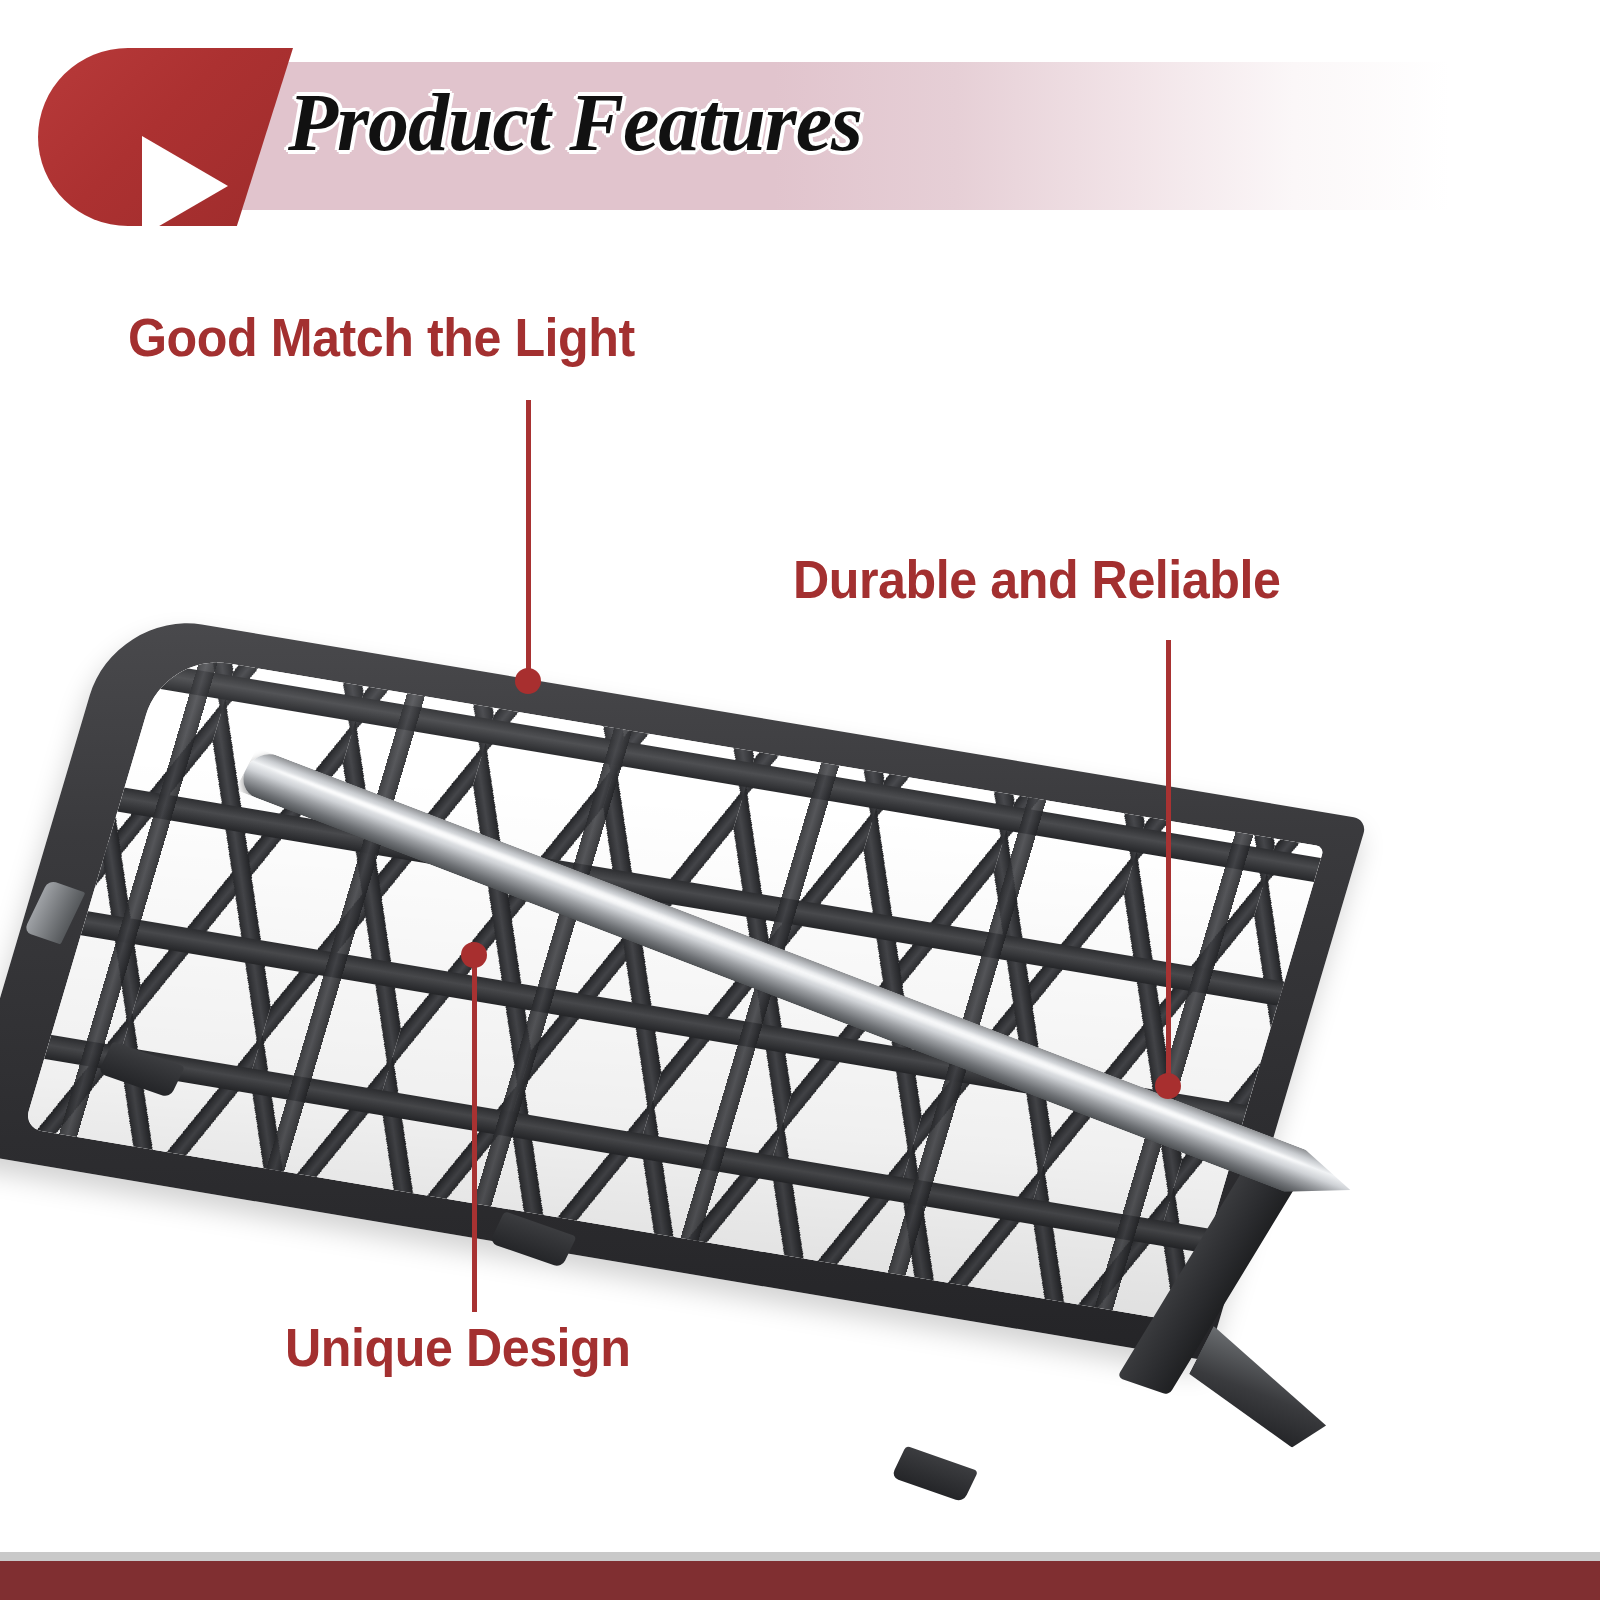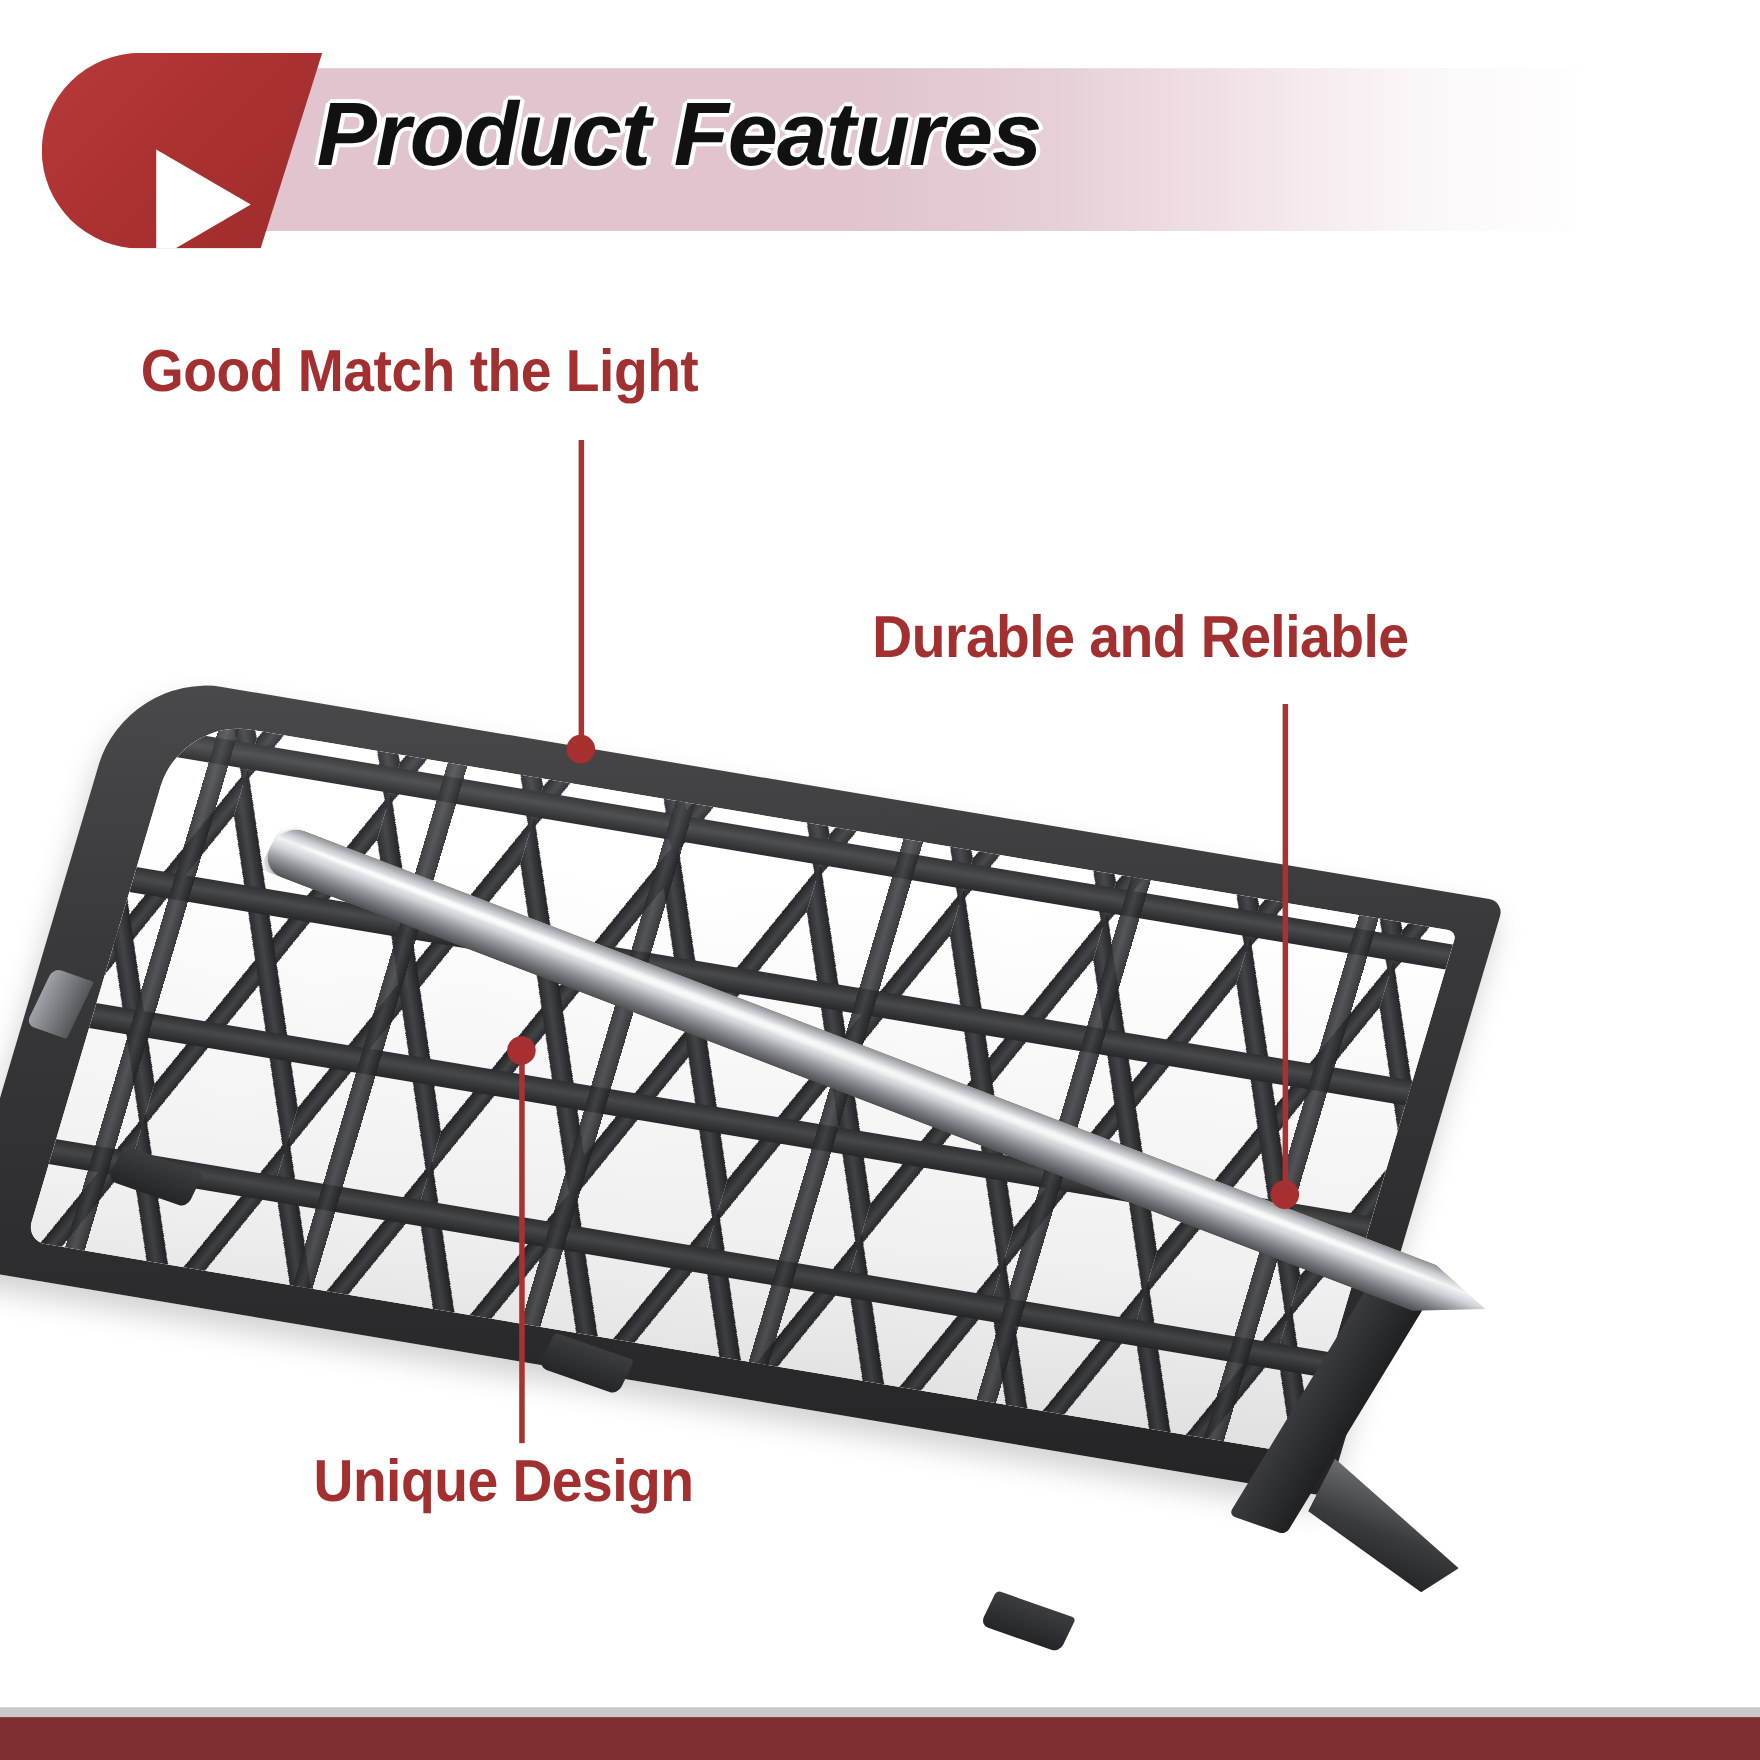--- a/index.html
+++ b/index.html
@@ -16,20 +16,21 @@
     -webkit-font-smoothing: antialiased;
   }
 
   
   #header-banner {
     position: absolute;
     left: 0;
     top: 0;
     width: 1600px;
     height: 240px;
+    font-family: Liberation Serif, serif;
   }
   
   .banner-strip {
     position: absolute;
     left: 150px;
     top: 62px;
     width: 1300px;
     height: 148px;
     background: linear-gradient(to right,
                 #e1c4cd 0%,

